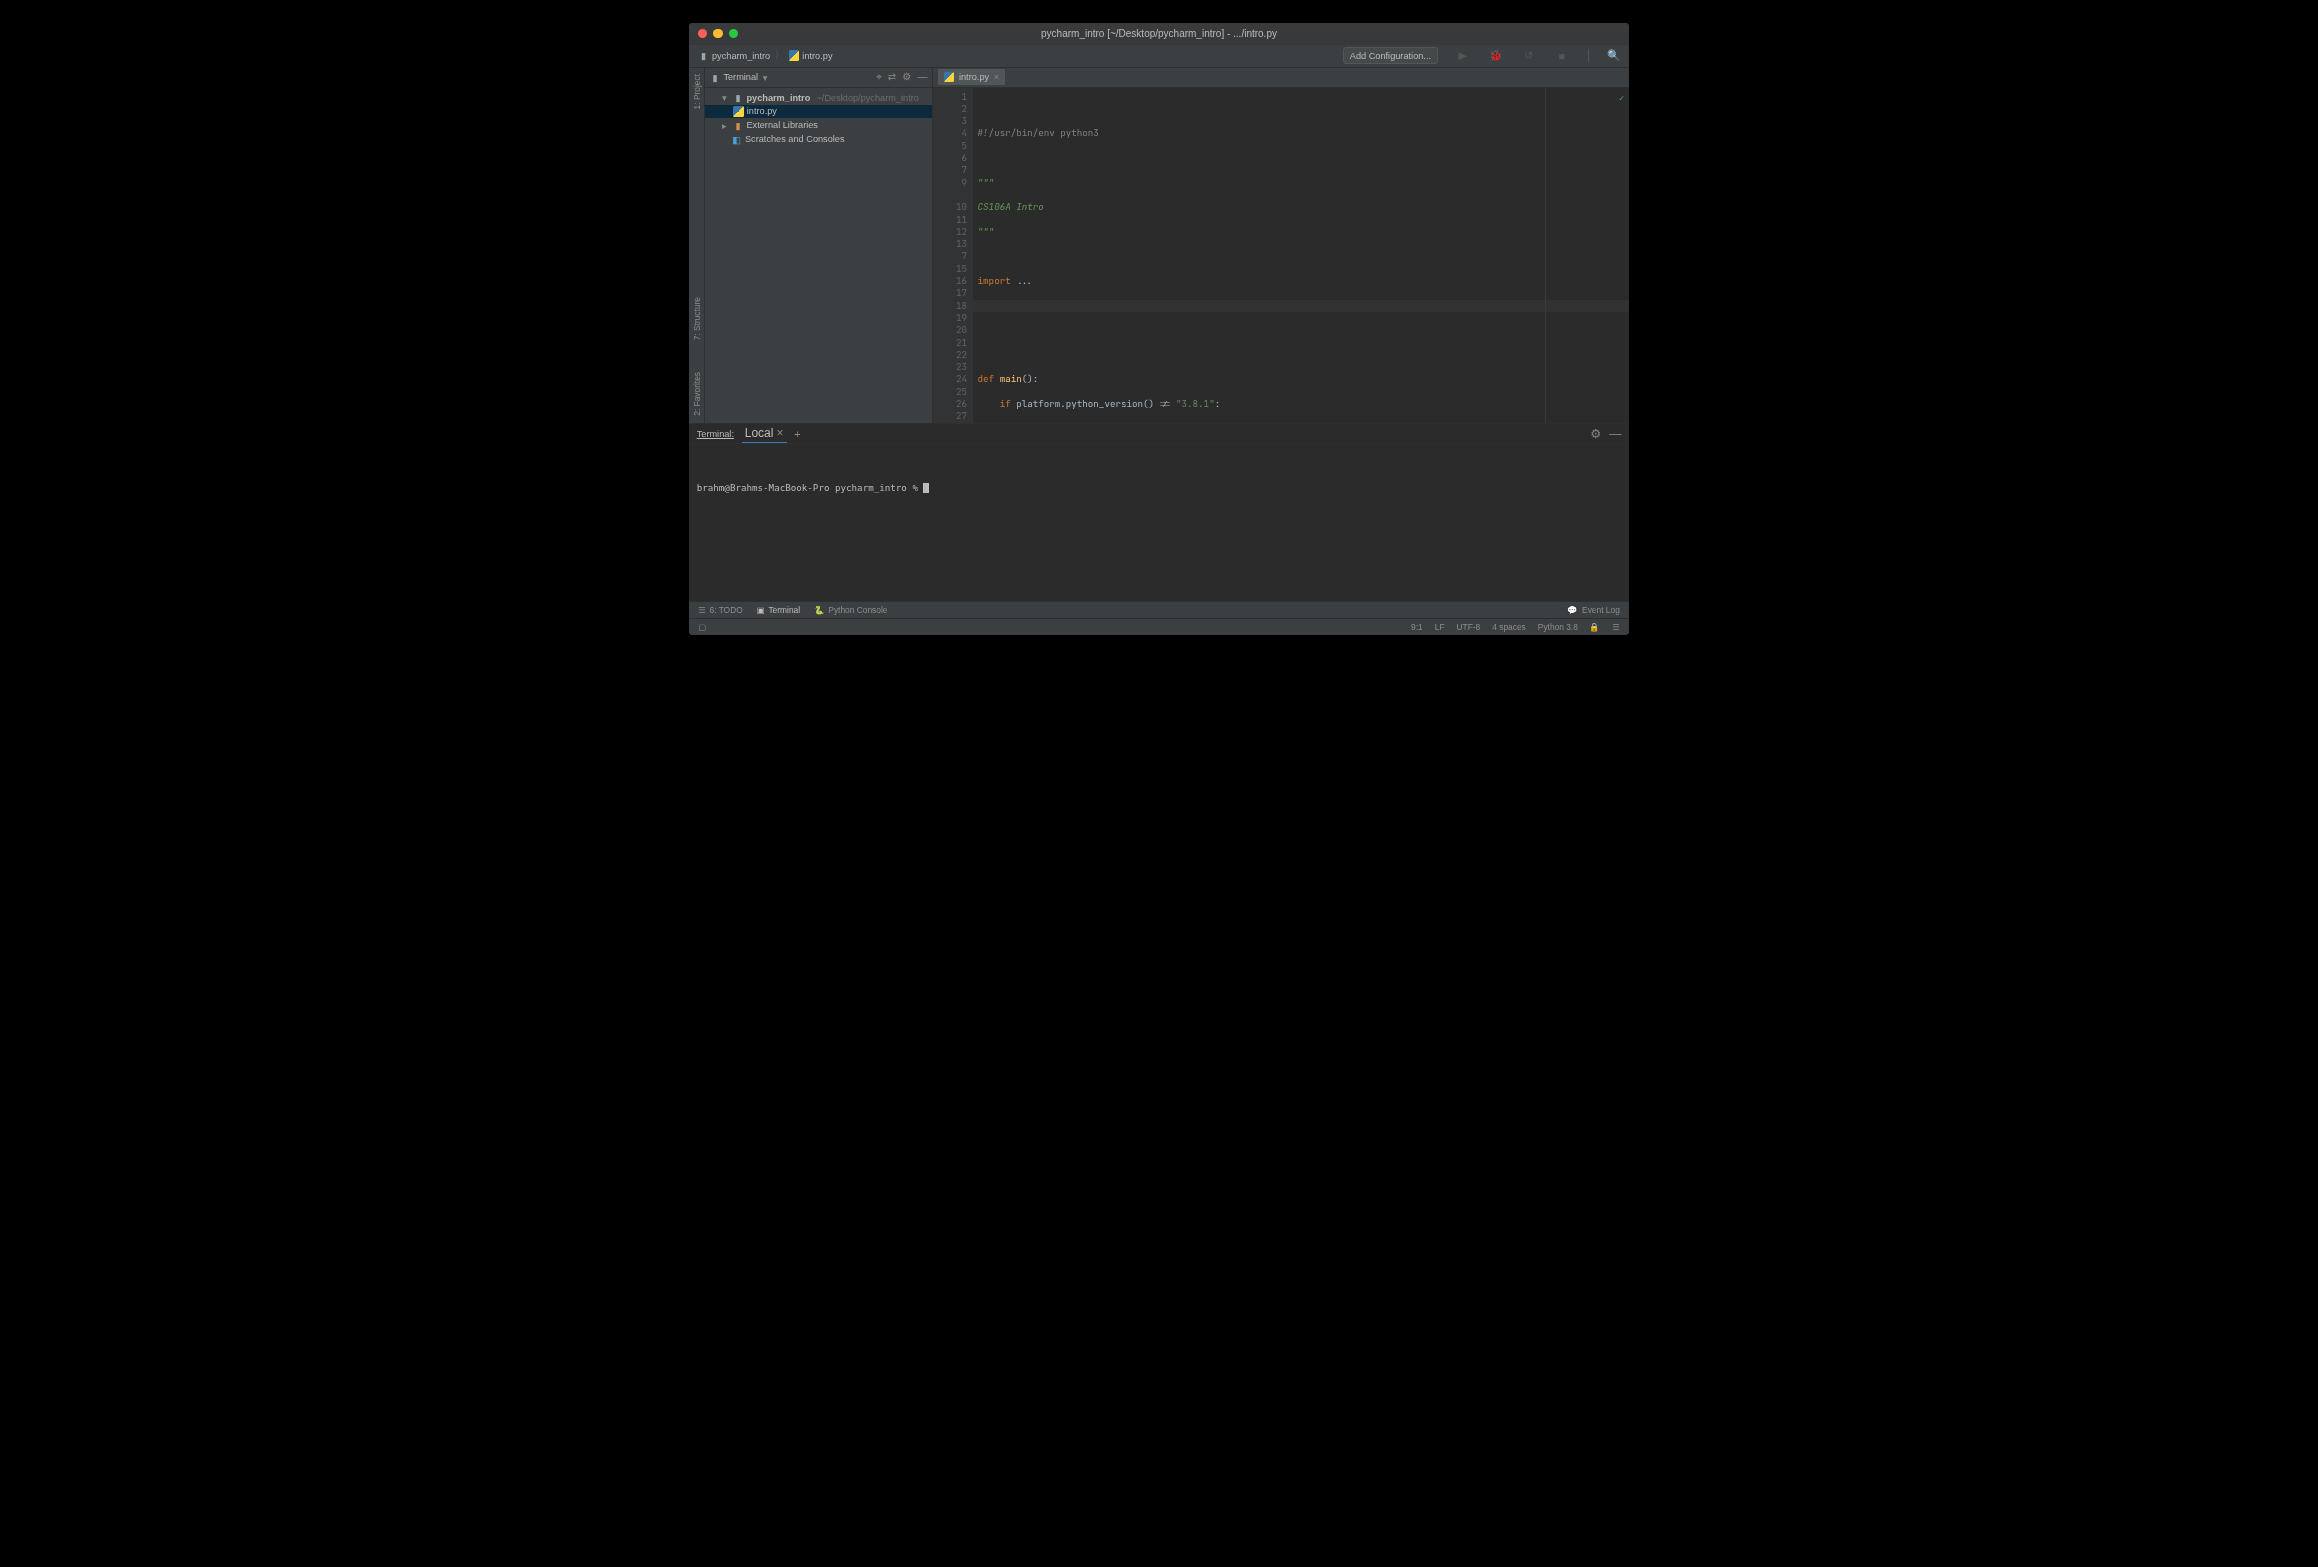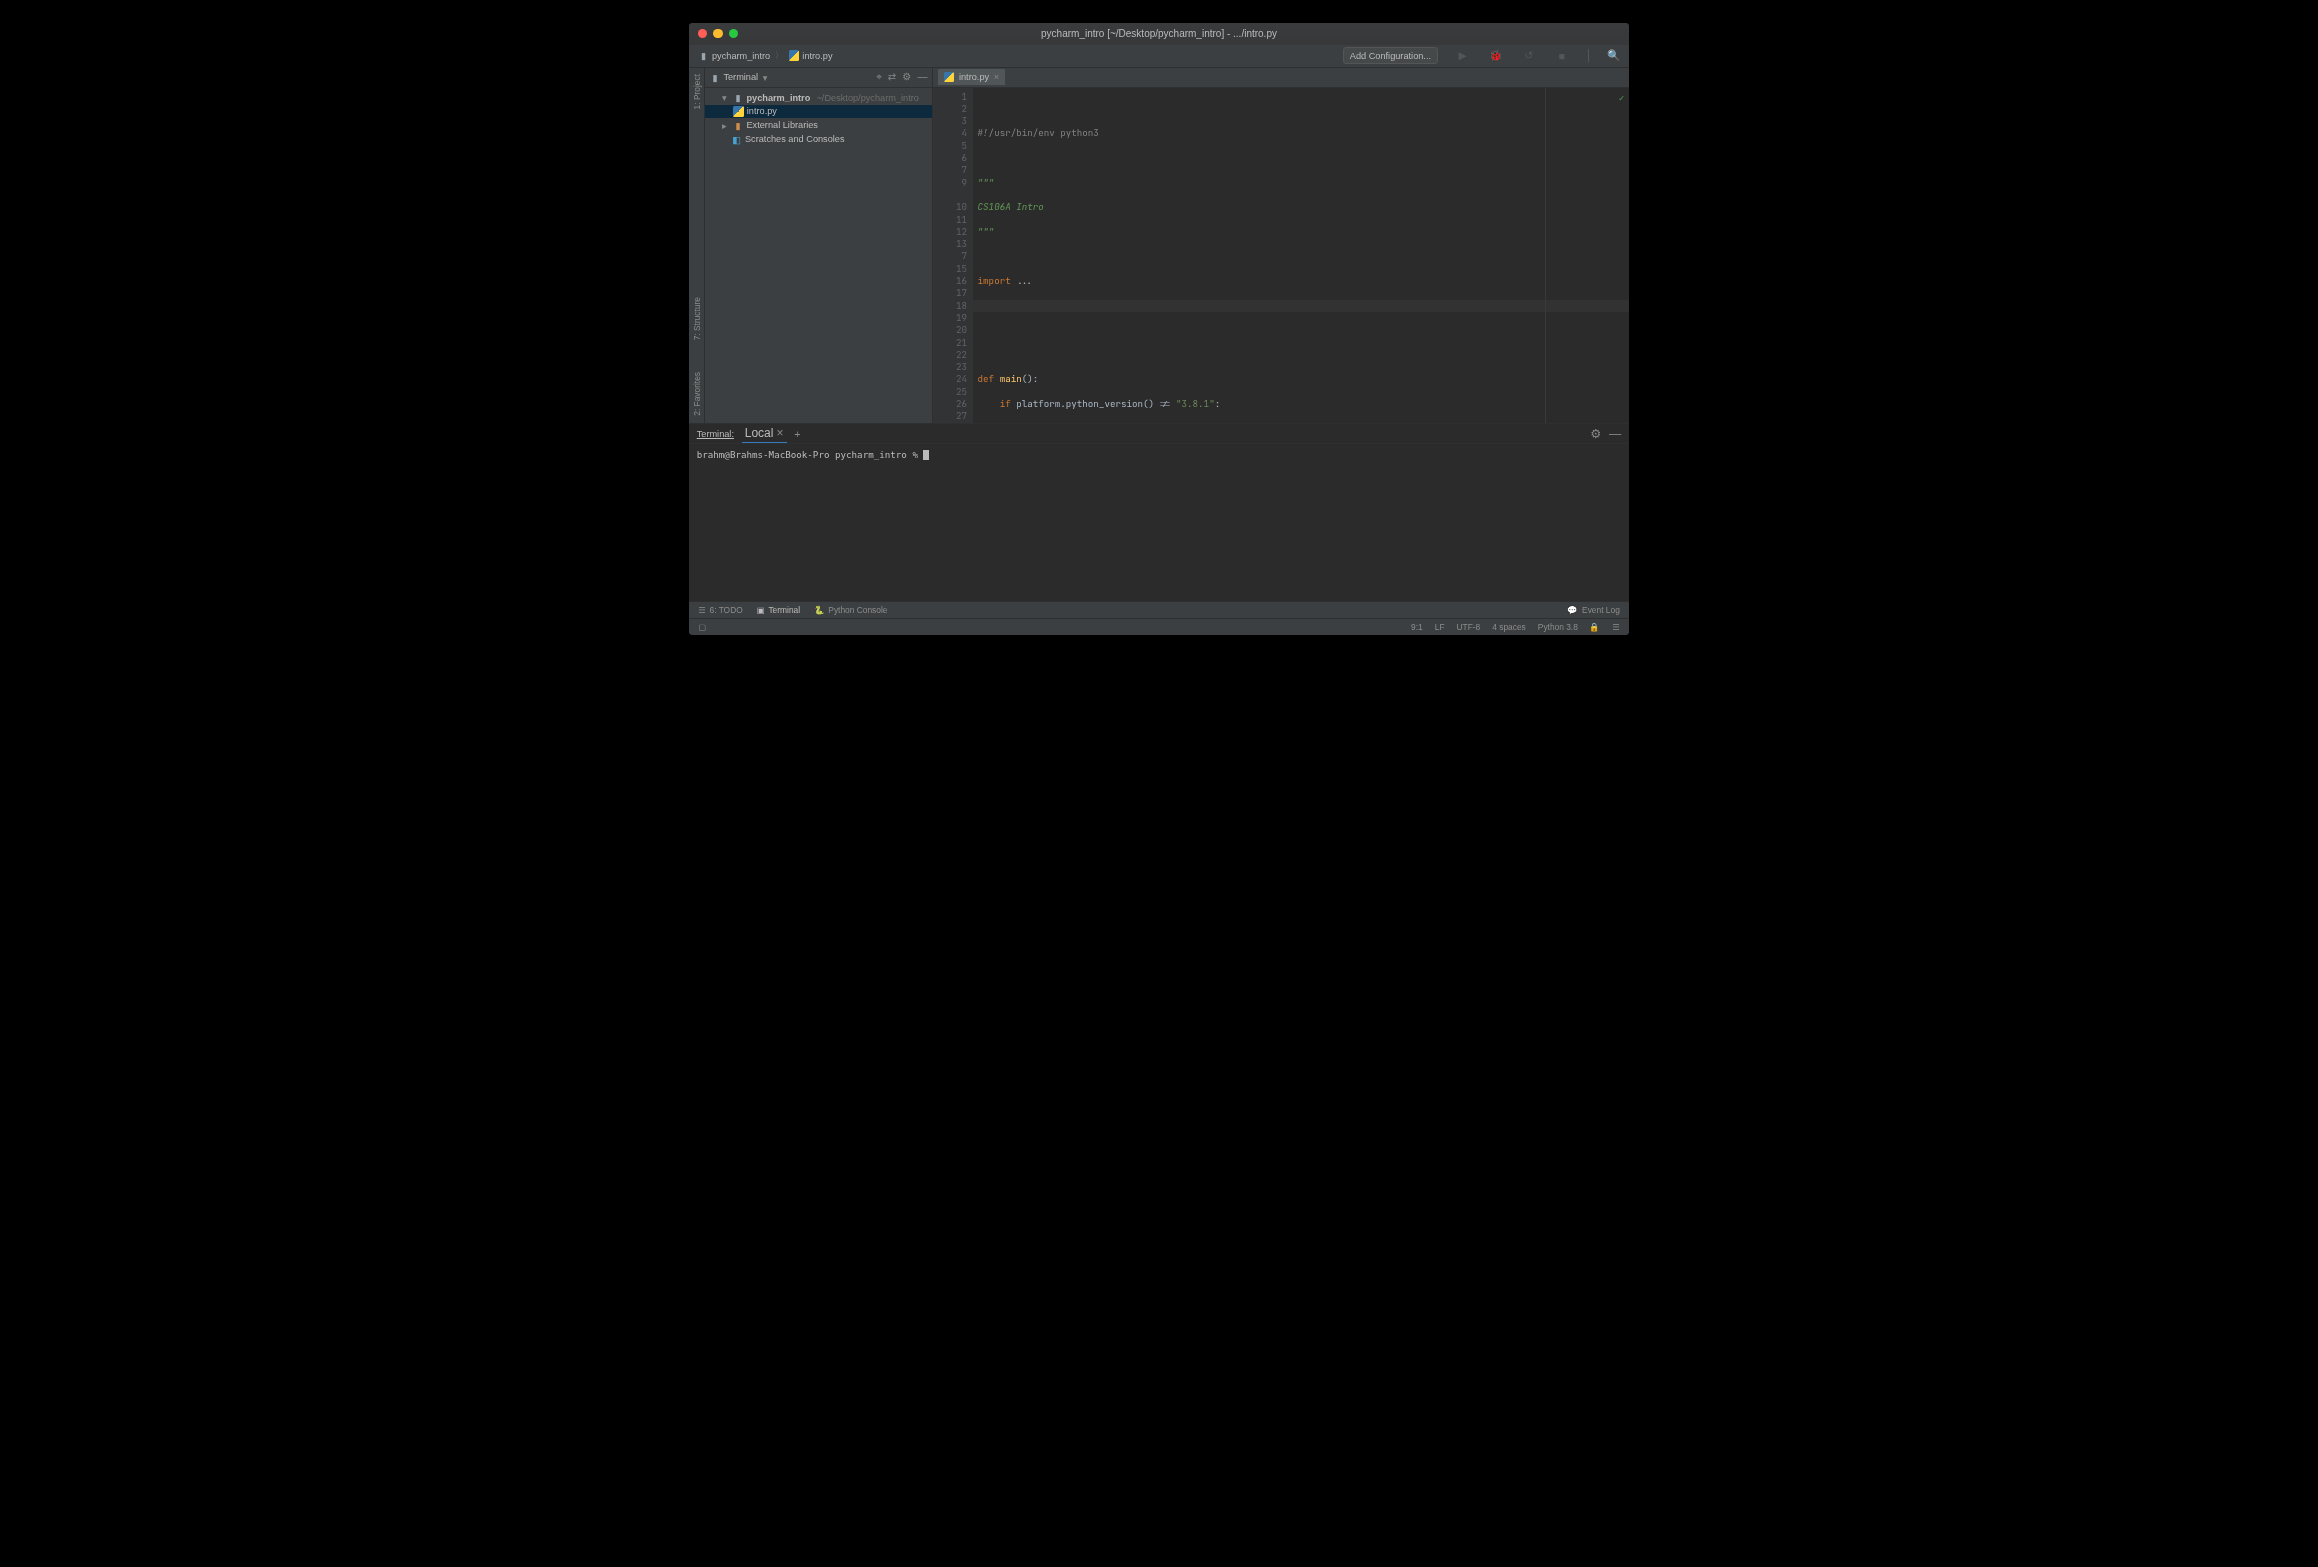--- a/index.html
+++ b/index.html
@@ -41,21 +41,21 @@
   .code .cur{ background:#323232; }
   .kw{color:#cc7832}.str{color:#6a8759}.doc{color:#629755;font-style:italic}.cmt{color:#808080}.bi{color:#8888c6}.fn{color:#ffc66d}
   .margin-line{position:absolute;top:0;bottom:0;left:572px;width:0.8px;background:#3a3a3a}
   .check{position:absolute;top:4.6px;right:4.6px;color:#499c54;font-size:9.2px}
   .terminal-pane { height:178px; background:#2b2b2b; border-top:0.8px solid #2e2f30; display:flex; flex-direction:column; }
   .term-header { height:20px; display:flex; align-items:center; padding:0 7.7px; gap:7.7px; border-bottom:0.8px solid #2e2f30; }
   .term-title { color:#bbb; font-size:9.2px;text-decoration:underline; }
   .term-tab { color:#bbb; font-size:12px; border-bottom:1.5px solid #3a7bbf; padding:1.5px 3.1px; cursor:pointer; display:flex; gap:3.1px; }
   .term-add { color:#888; font-size:10.7px; cursor:pointer; }
   .term-right { margin-left:auto; display:flex; gap:7.7px; color:#888; }
-  .term-body { flex:1; padding:4.6px 7.7px; font-family:'Menlo',monospace; font-size:9.2px; color:#bbbbbb; }
+  .term-body { flex:1; padding:4.6px 7.7px; font-family:'Menlo',monospace; font-size:9.2px; color:#bbbbbb;margin-top:33px; }
   .cursor-block { display:inline-block; width:5.4px; height:10px; background:#bbbbbb; vertical-align:text-bottom; }
   .statusbar-bottom { height:17px; background:#3c3f41; border-top:0.8px solid #2e2f30; display:flex; align-items:center; font-size:8.4px; color:#8c8c8c; }
   .status-left { display:flex; gap:12.3px; padding-left:9.2px; }
   .status-left span, .status-right span { cursor:pointer; }
   .status-right { margin-left:auto; display:flex; gap:12px; padding-right:9.2px; }
   .bottom-tabs { height:17px; background:#3c3f41; display:flex; align-items:center; font-size:8.4px; color:#8c8c8c; gap:14px; padding-left:9.2px; border-top:0.8px solid #2e2f30; }
   .btab { display:flex; align-items:center; gap:3.8px; cursor:pointer; }
   .btab.active { color:#bbb; }
   .btab-right { margin-left:auto; display:flex; align-items:center; gap:4.6px; padding-right:9.2px; cursor:pointer; }
   .ico { display:inline-flex; width:10.7px; height:10.7px; align-items:center; justify-content:center; font-size:9.2px; }

